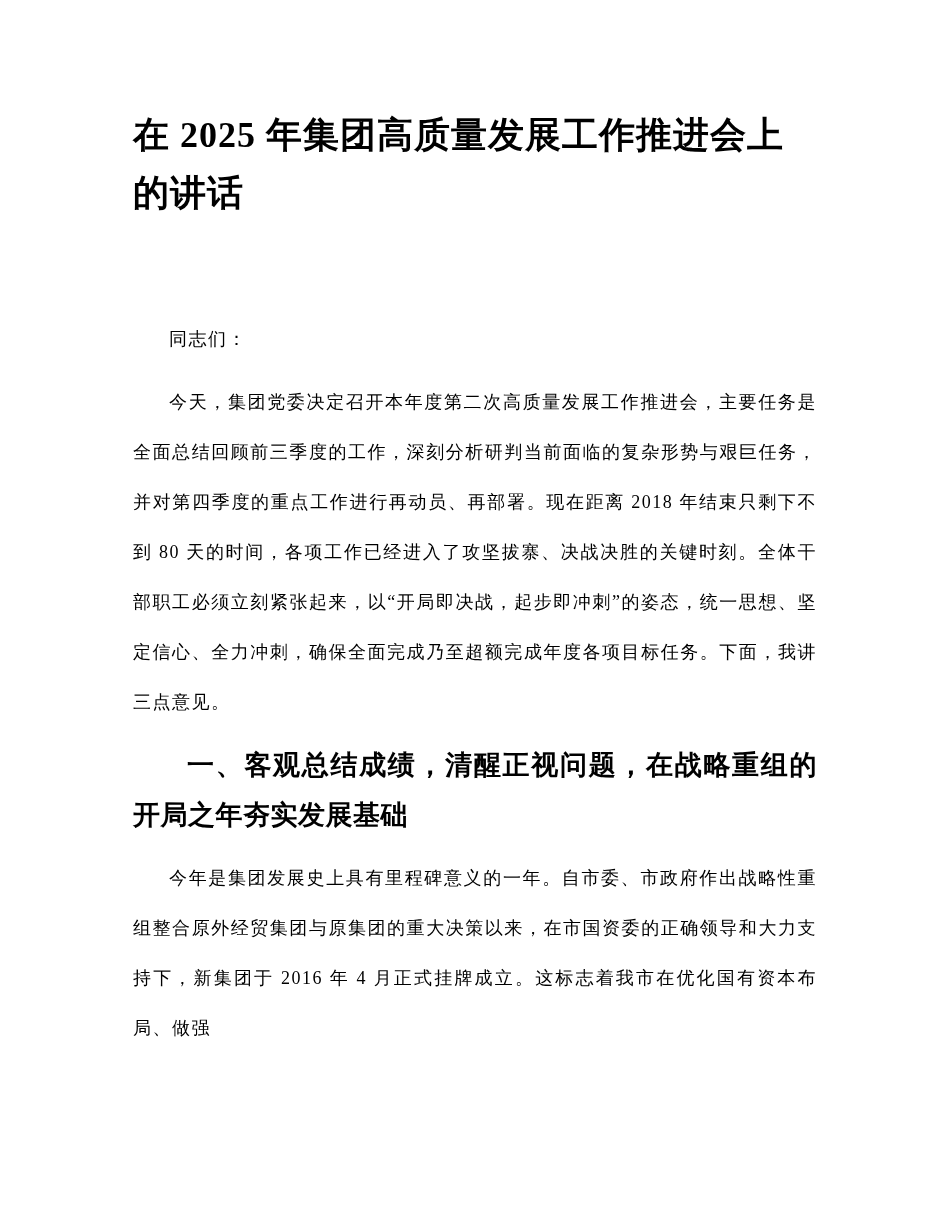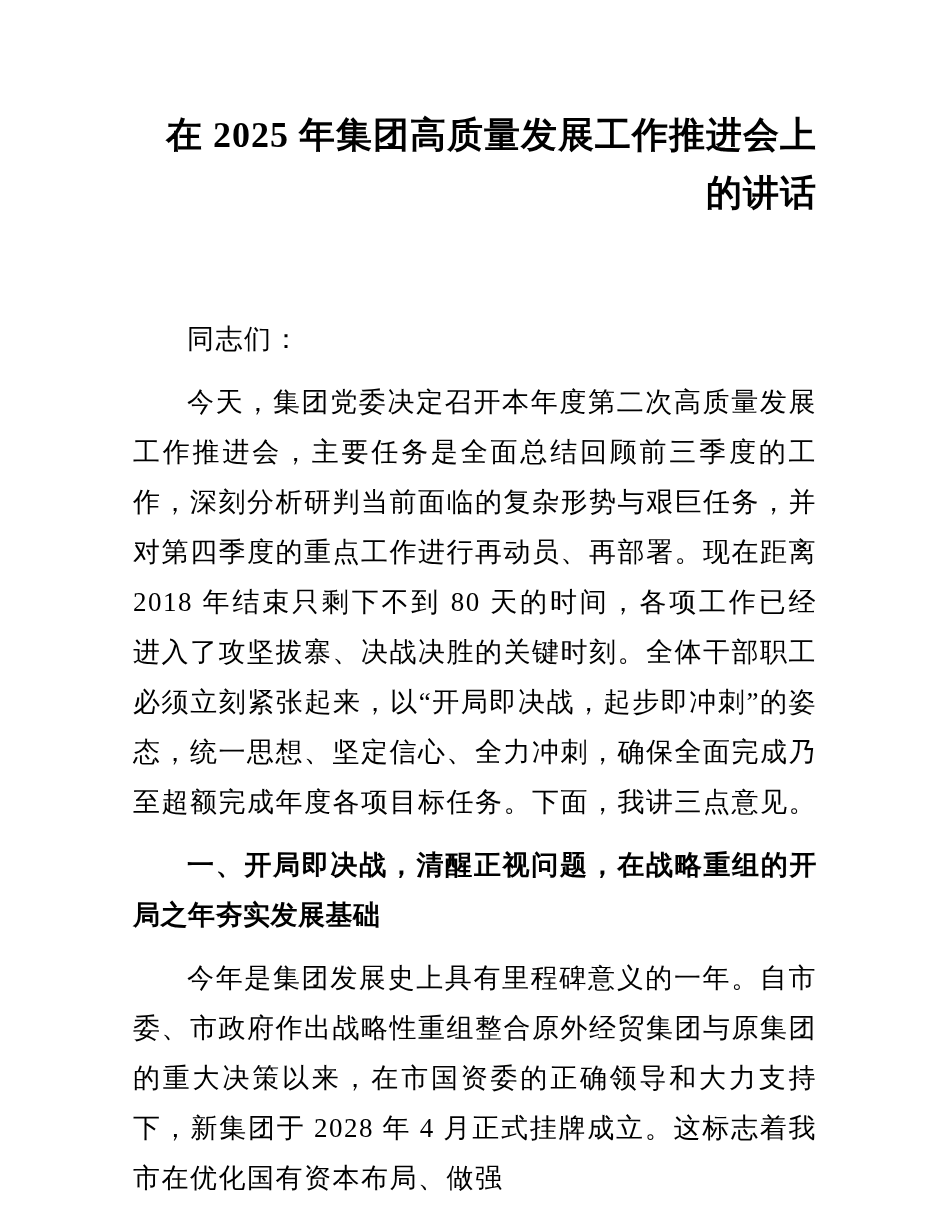--- a/index.html
+++ b/index.html
@@ -19,31 +19,31 @@
     height: 1230px;
     padding: 106px 133px 0 133px;
     background: #ffffff;
   }
   .doc-title {
     margin: 0 0 92px 0;
     font-family: "Liberation Serif", "DejaVu Serif", serif;
     font-weight: bold;
     font-size: 36px;
     line-height: 58px;
-    text-align: right;
+    text-align: left;
     color: #000000;
     letter-spacing: 1px;
   }
   .content {
     width: 684px;
   }
   .para {
     margin: 0 0 13px 0;
     font-family: "Liberation Serif", "DejaVu Serif", serif;
-    font-size: 27px;
+    font-size: 18px;
     line-height: 50px;
     letter-spacing: 1.5px;
     text-align: justify;
     text-indent: 2em;
     color: #000000;
   }
   .para.heading {
     font-family: "Liberation Sans", "DejaVu Sans", sans-serif;
     font-weight: bold;
     font-size: 27px;
@@ -57,17 +57,17 @@
 <body>
 
 <div class="page">
   <h1 class="doc-title">在 2025 年集团高质量发展工作推进会上的讲话</h1>
 
   <div class="content">
     <p class="para greeting">同志们：</p>
 
     <p class="para">今天，集团党委决定召开本年度第二次高质量发展工作推进会，主要任务是全面总结回顾前三季度的工作，深刻分析研判当前面临的复杂形势与艰巨任务，并对第四季度的重点工作进行再动员、再部署。现在距离 2018 年结束只剩下不到 80 天的时间，各项工作已经进入了攻坚拔寨、决战决胜的关键时刻。全体干部职工必须立刻紧张起来，以“开局即决战，起步即冲刺”的姿态，统一思想、坚定信心、全力冲刺，确保全面完成乃至超额完成年度各项目标任务。下面，我讲三点意见。</p>
 
-    <p class="para heading">一、开局即决战，清醒正视问题，在战略重组的开局之年夯实发展基础</p>
+    <p class="para heading">一、客观总结成绩，清醒正视问题，在战略重组的开局之年夯实发展基础</p>
 
-    <p class="para">今年是集团发展史上具有里程碑意义的一年。自市委、市政府作出战略性重组整合原外经贸集团与原集团的重大决策以来，在市国资委的正确领导和大力支持下，新集团于 2028 年 4 月正式挂牌成立。这标志着我市在优化国有资本布局、做强</p>
+    <p class="para">今年是集团发展史上具有里程碑意义的一年。自市委、市政府作出战略性重组整合原外经贸集团与原集团的重大决策以来，在市国资委的正确领导和大力支持下，新集团于 2016 年 4 月正式挂牌成立。这标志着我市在优化国有资本布局、做强</p>
   </div>
 </div>
 
 </body></html>

